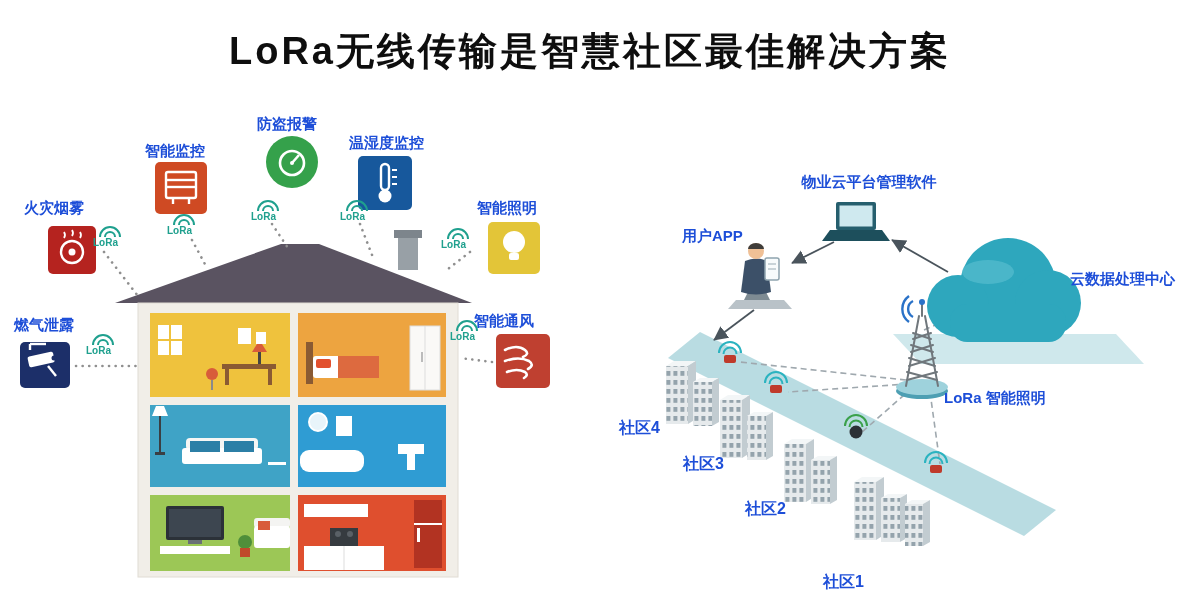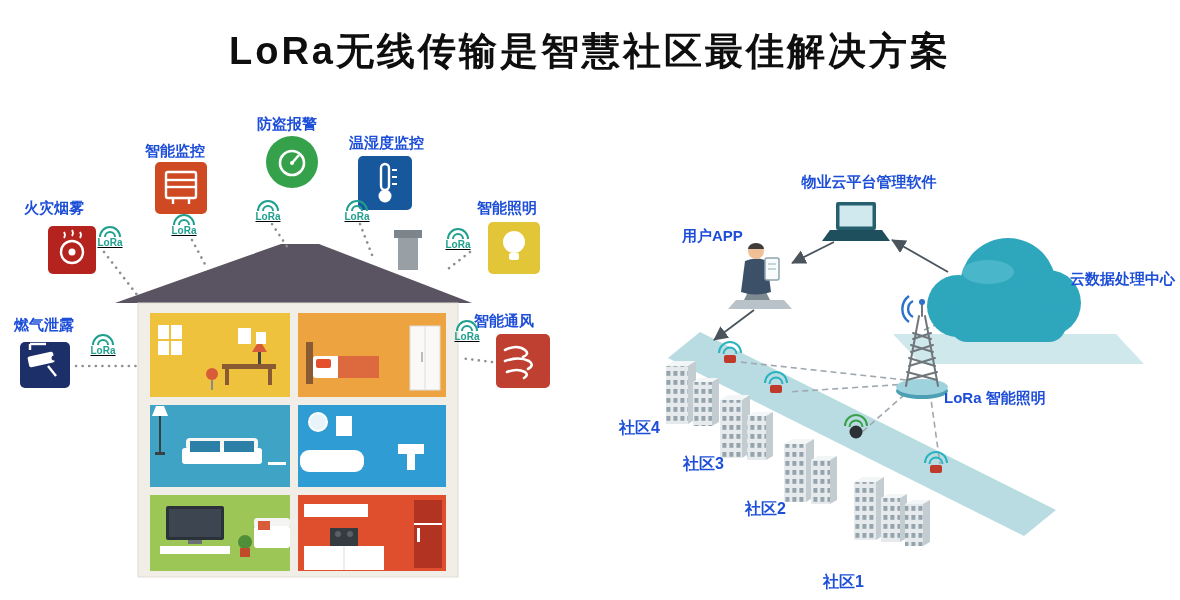--- a/index.html
+++ b/index.html
@@ -3,21 +3,21 @@
 <meta charset="utf-8">
 <style>
   html,body{margin:0;padding:0;background:#ffffff;}
   .stage{position:relative;width:1180px;height:600px;background:#ffffff;overflow:hidden;
          font-family:"Liberation Sans", sans-serif;}
   .title{position:absolute;top:26px;left:0;right:0;text-align:center;
          font-size:38px;font-weight:900;color:#0e0e0e;letter-spacing:3px;}
   .label{position:absolute;font-weight:700;font-size:15px;color:#1d4ed8;white-space:nowrap;}
   .label.small{font-size:16px;}
   .label.center{transform:translateX(-50%);padding-left:32px;}
-  .lora-chip{position:absolute;width:34px;text-align:center;line-height:1;text-decoration:underline;}
+  .lora-chip{position:absolute;width:34px;line-height:1;}
   .lora-chip svg{display:block;margin:0 auto;}
   .lora-chip span{display:block;font-size:10px;font-weight:700;color:#1fa08e;margin-top:0px;}
   svg.scene{position:absolute;left:0;top:0;}
 </style>
 </head>
 <body>
 
 <div class="stage">
 
   <svg class="scene" width="1180" height="600" viewBox="0 0 1180 600">

